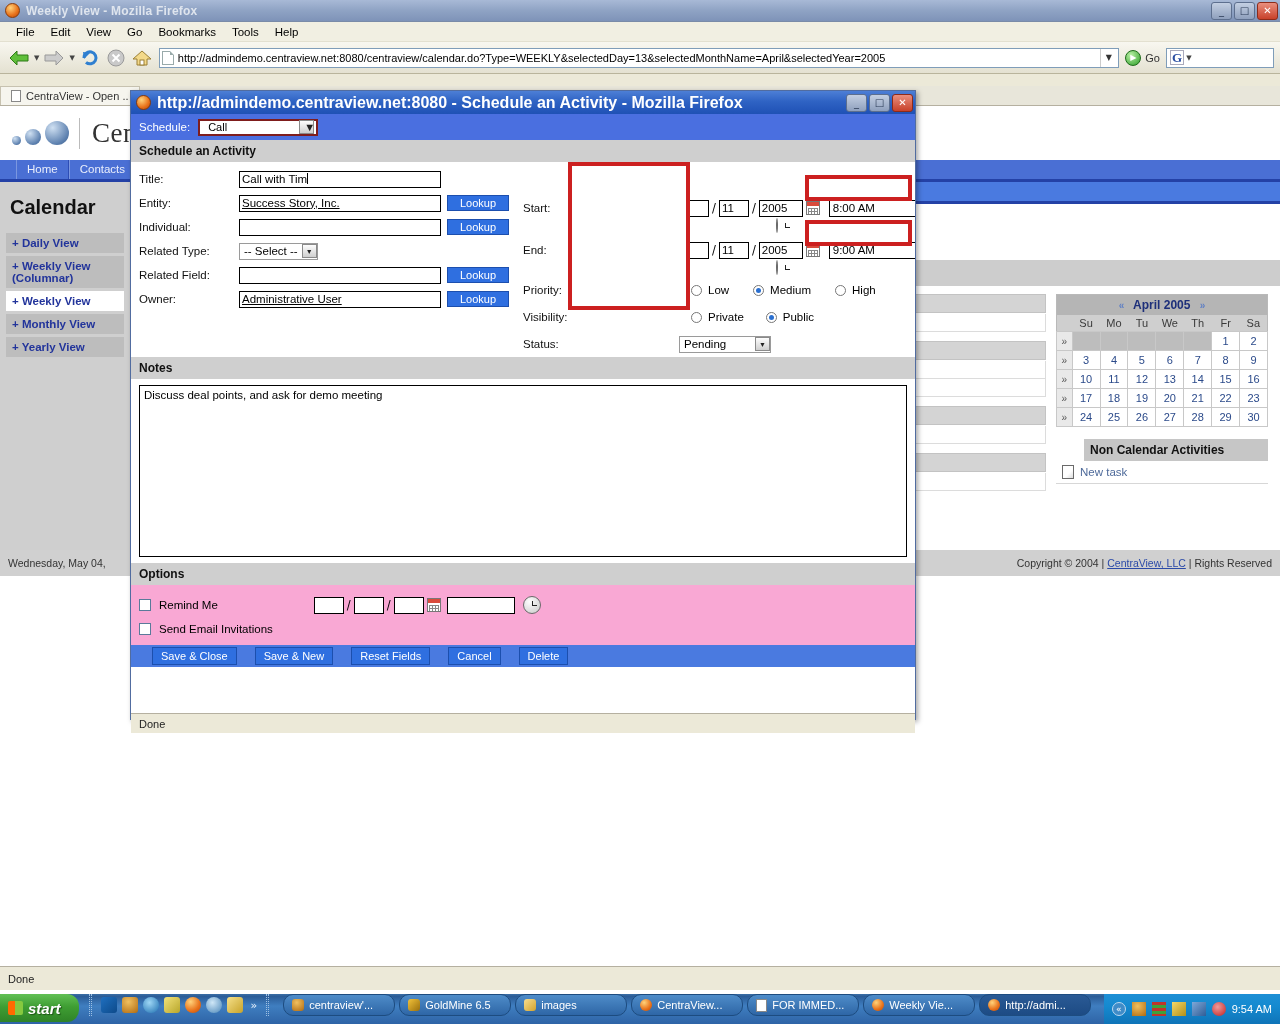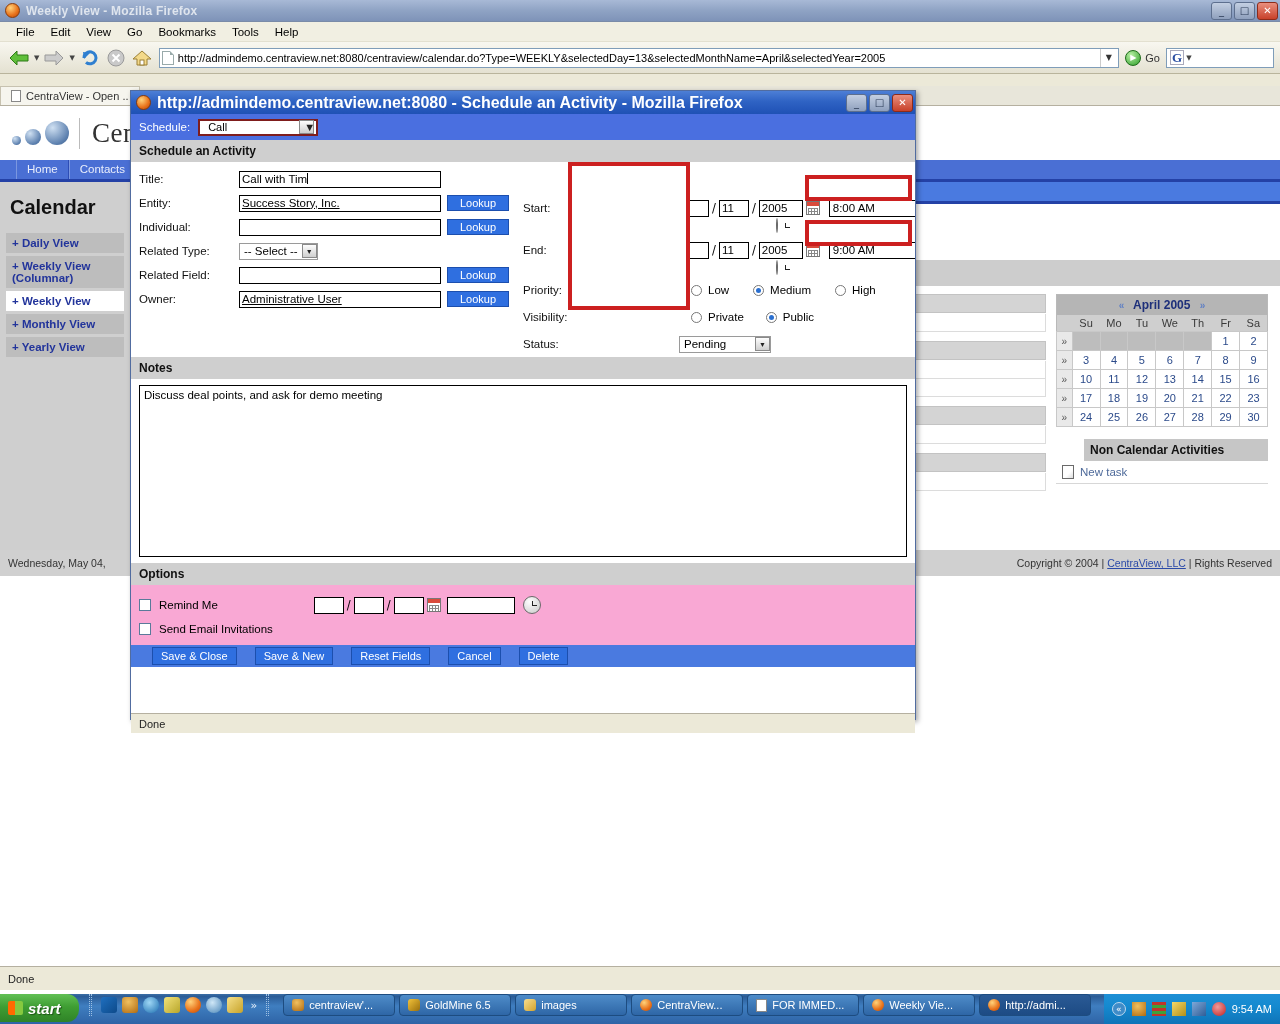--- a/index.html
+++ b/index.html
@@ -213,21 +213,21 @@
      border-radius:0 12px 12px 0; color:#fff; font-style:italic; font-weight:bold;
      font-size:15px; font-family:"Liberation Sans",sans-serif; text-shadow:1px 1px 1px #1c5416;}
   .winflag { width:15px;height:14px;
      background:linear-gradient(to right,#ff6a00 0 7px,#86c93f 7px 15px);
      border-radius:2px;}
   .qlaunch { display:flex; align-items:center; gap:5px; padding:0 6px; }
   .qicon { width:16px;height:16px;border-radius:3px; }
   .tb-sep { width:3px; height:22px; border-left:1px dotted #9dc0e4; border-right:1px dotted #9dc0e4; margin:0 4px;}
   .tasks { display:flex; align-items:center; gap:4px; flex:1; padding-left:4px;}
   .task { height:22px; display:flex; align-items:center; gap:5px; padding:9px 8px; min-width:112px;
-     background:linear-gradient(to bottom,#4e8cc9,#2e66a6); border:1px solid #1d4c80; border-radius:4px;
+     background:linear-gradient(to bottom,#4e8cc9,#2e66a6); border:1px solid #1d4c80; border-radius:10px;
      color:#fff; font-size:11px; font-family:"Liberation Sans",sans-serif;
      white-space:nowrap; overflow:hidden;}
   .task.active { background:linear-gradient(to bottom,#2a5a95,#1d4b84); }
   .tray { display:flex; align-items:center; gap:6px; height:30px; padding:0 8px;
      background:linear-gradient(to bottom,#1d8fd6 0%,#158ad0 40%,#0f74b8 100%); }
   .tray-clock { color:#fff; font-size:11px; font-family:"Liberation Sans",sans-serif; }
   .tray-ico { width:14px; height:14px; }
 </style>
 </head>
 <body>

